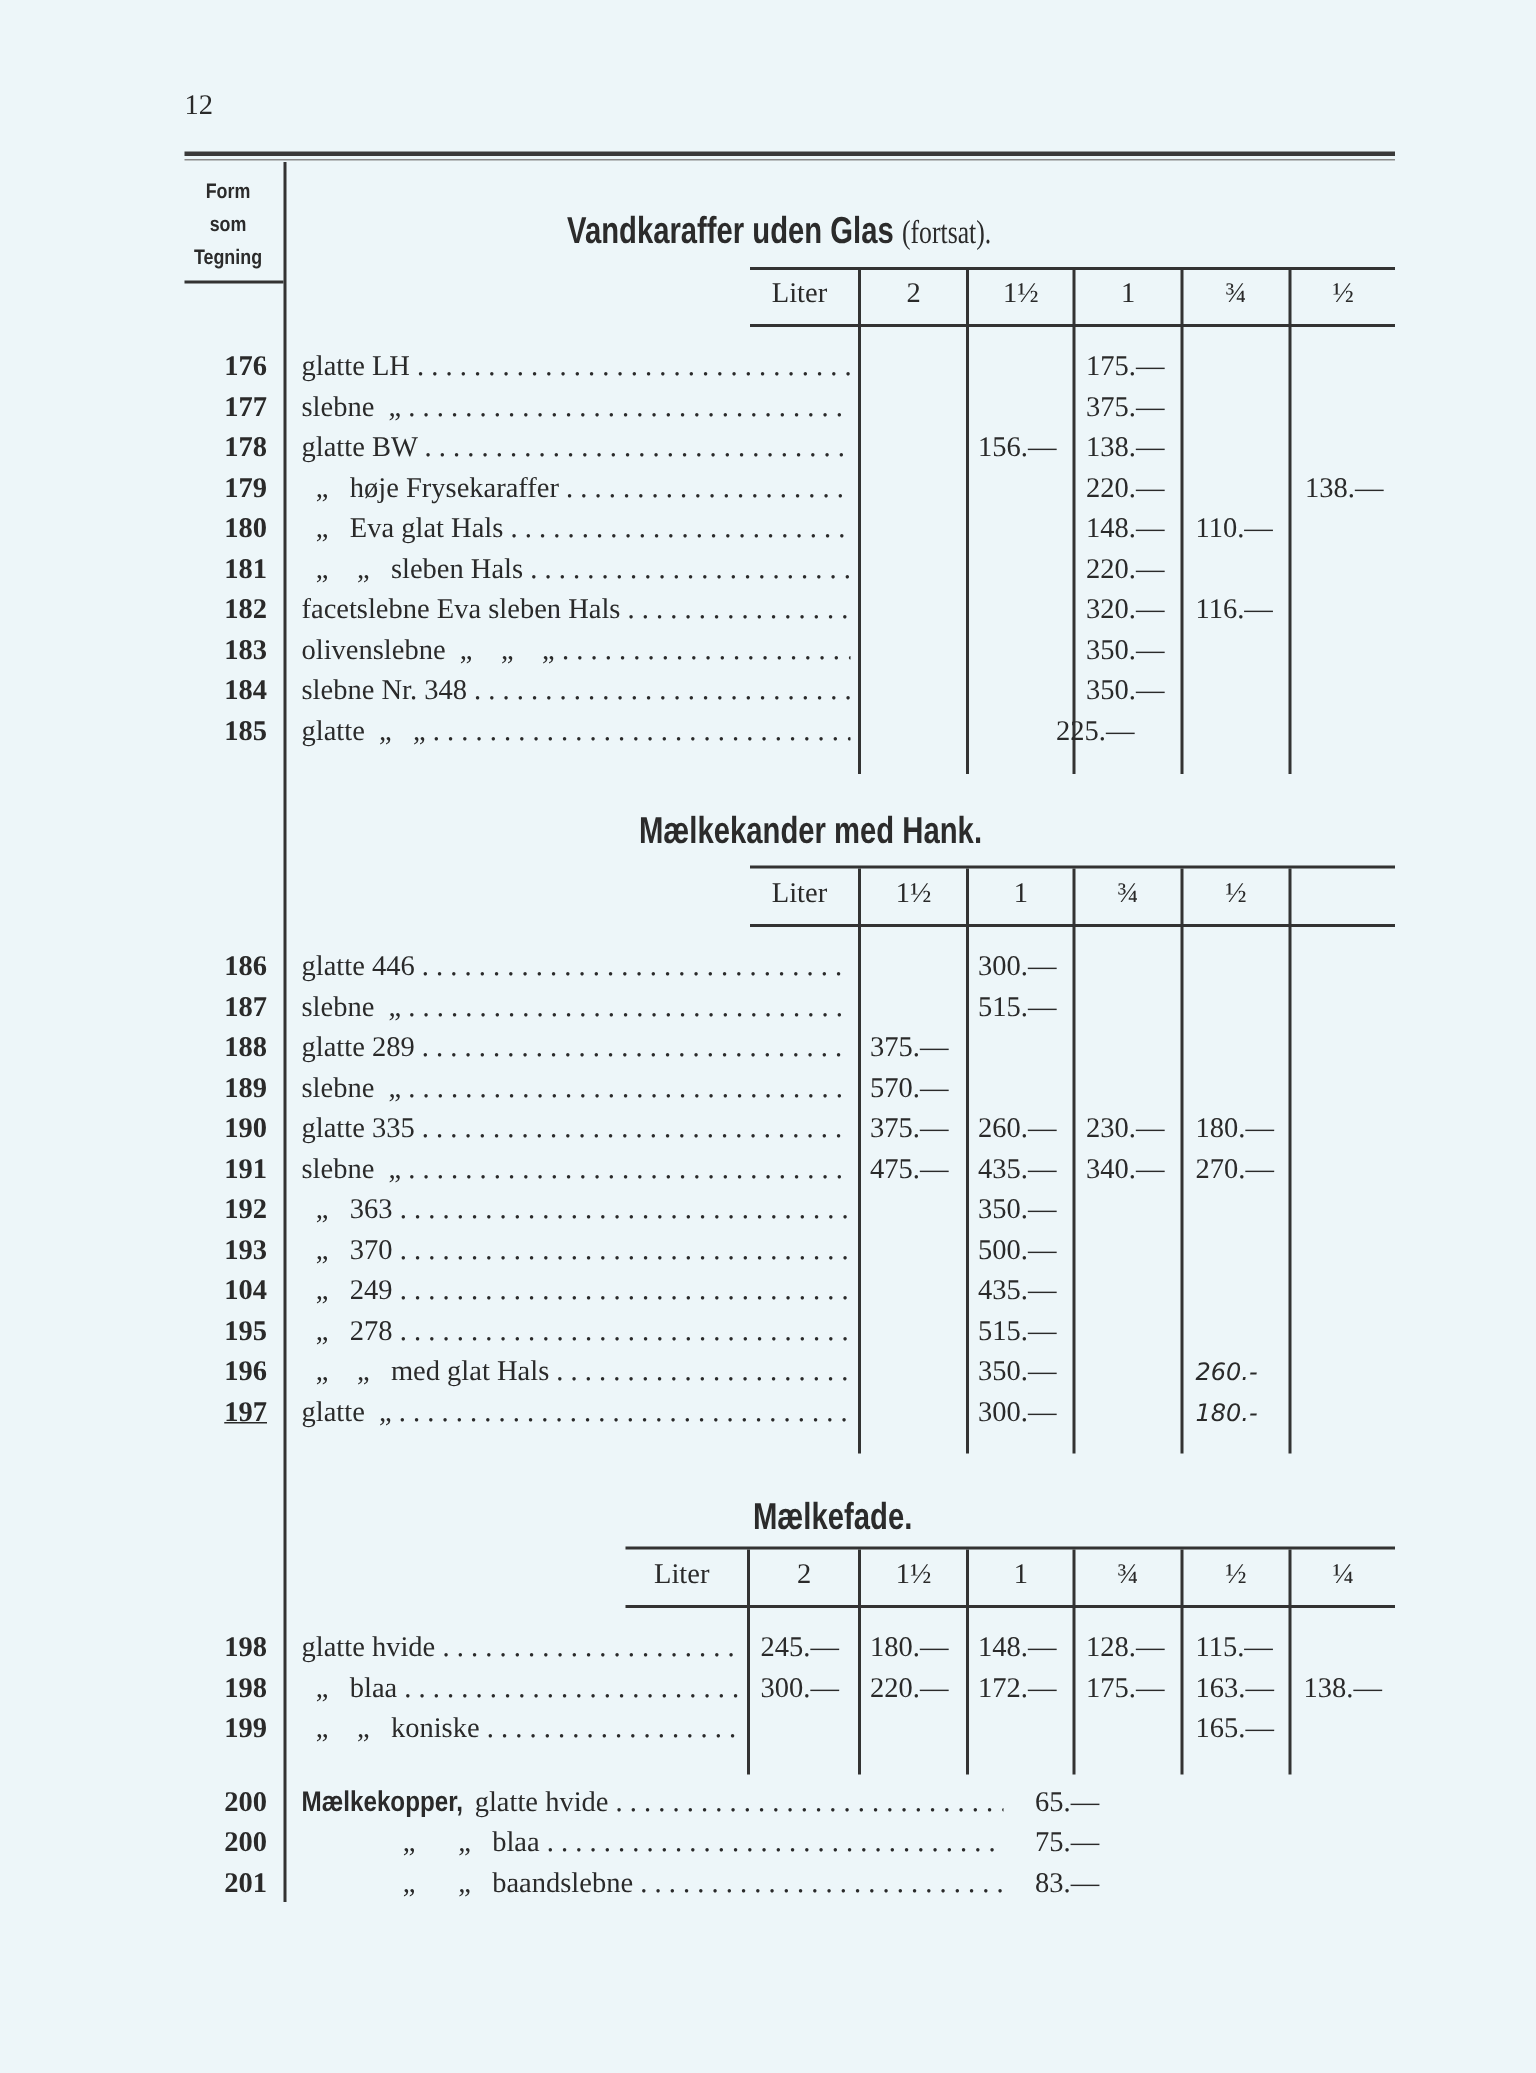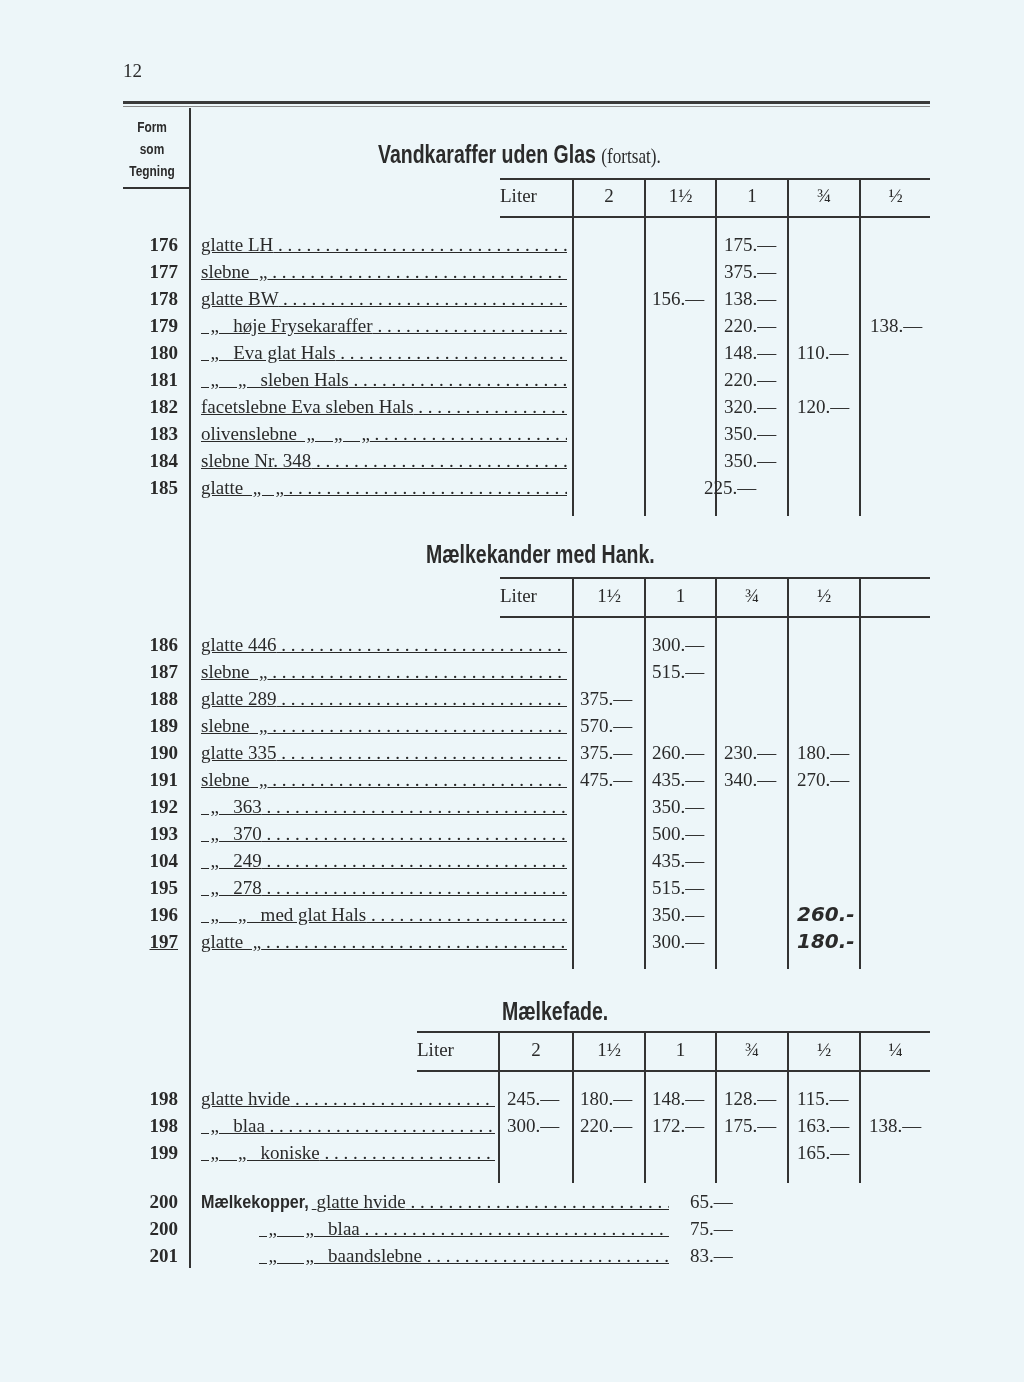--- a/index.html
+++ b/index.html
@@ -25,28 +25,28 @@
     font-family:"Liberation Sans", "DejaVu Sans", sans-serif; font-weight:bold;
     font-size:25px; color:#2b2b2b; transform-origin:left top; transform:scaleX(0.78);
     white-space:nowrap;
   }
   .section-title .sub { font-family:"Liberation Serif", serif; font-weight:normal; font-size:22px; }
 
   .hrule { height:2px; background:#333; }
   .vrule { width:2px; background:#333; }
 
   .hdr { font-size:19px; text-align:center; }
-  .hdr.liter { text-align:left; padding-right:18px; }
+  .hdr.liter { text-align:center; padding-right:18px; }
 
   .num { left:140px; width:38px; text-align:right; font-weight:bold; font-size:19px; }
   .row { font-size:19px; white-space:nowrap; height:27px; line-height:27px; }
-  .desc { left:201px; overflow:hidden; white-space:nowrap;text-decoration:underline; }
+  .desc { left:201px; overflow:hidden; white-space:nowrap; }
   .dots::after { content:" . . . . . . . . . . . . . . . . . . . . . . . . . . . . . . . . . . . ."; letter-spacing:0; }
   .val { font-size:19px; text-align:left; white-space:nowrap; }
-  .hand { font-family:"DejaVu Sans", sans-serif; font-style:italic; font-size:20px; font-weight:bold; }
+  .hand { font-family:"DejaVu Sans", sans-serif; font-style:italic; font-size:16px; font-weight:normal; }
   .bold-sans { font-family:"Liberation Sans", "DejaVu Sans", sans-serif; font-weight:bold; }
 </style>
 </head>
 <body>
 
 <div class="abs page-num">12</div>
 <div class="abs top-rule"></div>
 <div class="abs top-rule2"></div>
 <div class="abs vline-main"></div>
 <div class="abs form-head">
@@ -105,21 +105,21 @@
 </div>
 <div>
   <div class="abs num row" style="top:366px;">181</div>
   <div class="abs desc row" style="top:366px;width:366px;"><span style="white-space:pre">  „    „   sleben Hals</span><span class="dots"></span></div>
   <div class="abs val row" style="top:366px;left:724px;">220.—</div>
 </div>
 <div>
   <div class="abs num row" style="top:393px;">182</div>
   <div class="abs desc row" style="top:393px;width:366px;"><span>facetslebne Eva sleben Hals</span><span class="dots"></span></div>
   <div class="abs val row" style="top:393px;left:724px;">320.—</div>
-  <div class="abs val row" style="top:393px;left:797px;">120.—</div>
+  <div class="abs val row" style="top:393px;left:797px;">116.—</div>
 </div>
 <div>
   <div class="abs num row" style="top:420px;">183</div>
   <div class="abs desc row" style="top:420px;width:366px;"><span style="white-space:pre">olivenslebne  „    „    „</span><span class="dots"></span></div>
   <div class="abs val row" style="top:420px;left:724px;">350.—</div>
 </div>
 <div>
   <div class="abs num row" style="top:447px;text-align:right;">184</div>
   <div class="abs desc row" style="top:447px;width:366px;"><span>slebne Nr. 348</span><span class="dots"></span></div>
   <div class="abs val row" style="top:447px;left:724px;">350.—</div>

